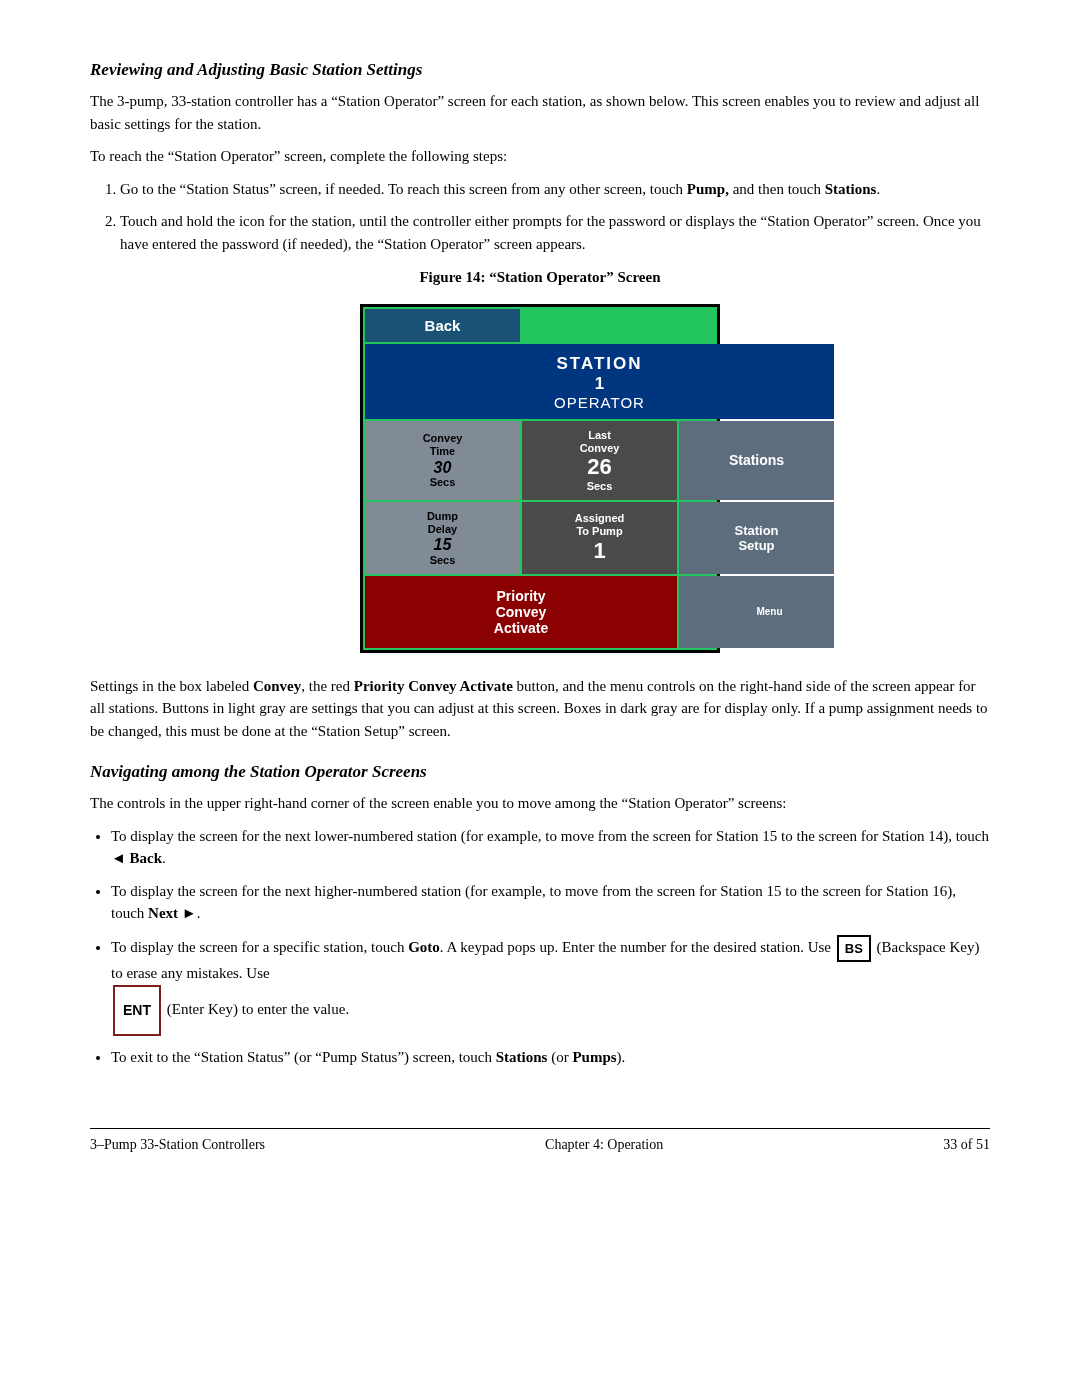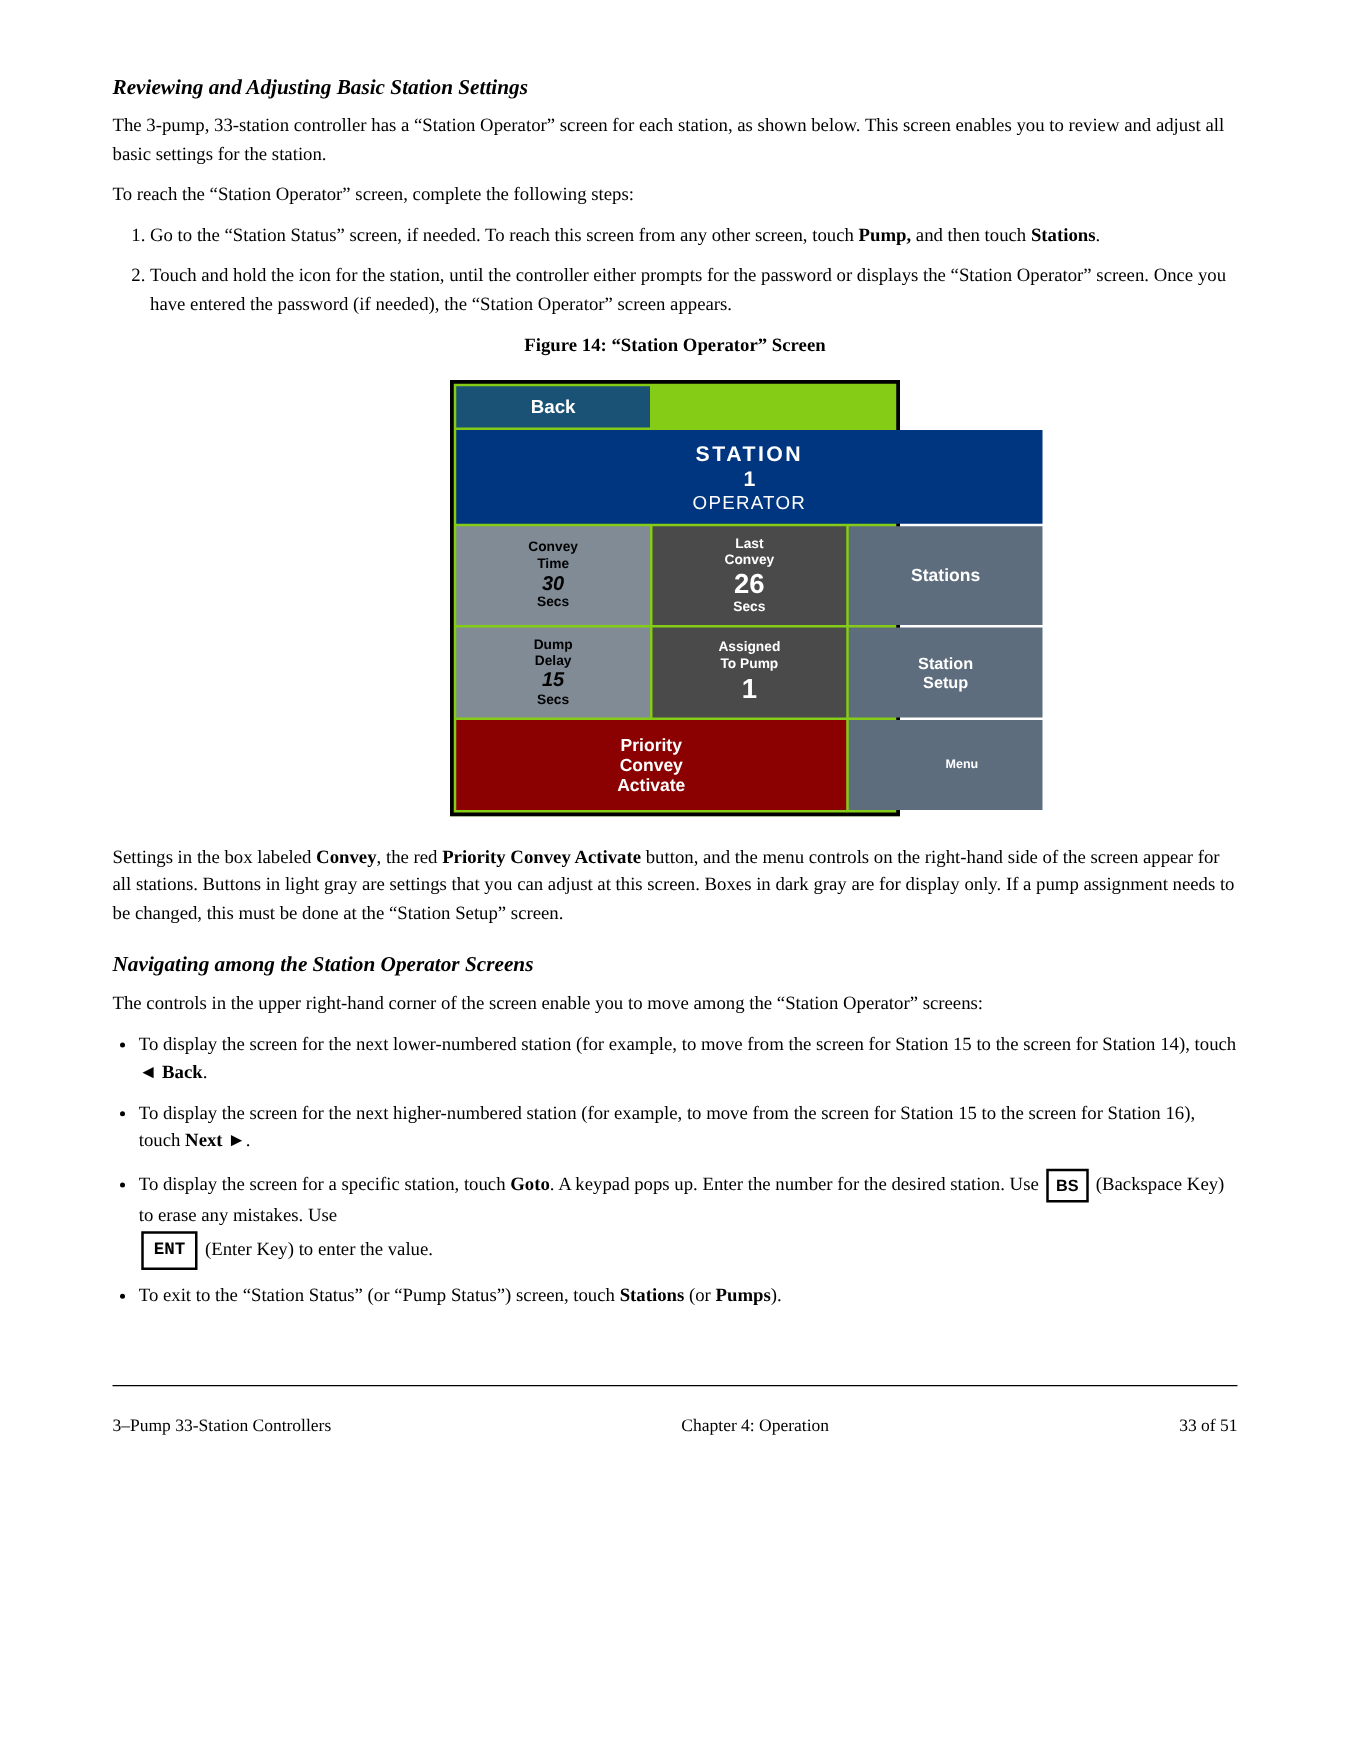--- a/index.html
+++ b/index.html
@@ -46,21 +46,21 @@
       font-size: 15px;
     }
     .screen-container {
       display: flex;
       justify-content: center;
       margin: 18px 0 22px 0;
     }
     .screen {
       border: 3px solid #000;
       width: 360px;
-      background: #84cc16;
+      background: #22c55e;
       display: grid;
       grid-template-columns: 155px 155px 155px;
       grid-template-rows: auto auto auto auto;
       gap: 2px;
       padding: 2px;
     }
     .cell {
       display: flex;
       flex-direction: column;
       align-items: center;
@@ -174,37 +174,37 @@
       font-size: 14px;
       text-align: center;
       padding: 12px 6px;
     }
     .footer {
       display: flex;
       justify-content: space-between;
       margin-top: 60px;
       font-size: 14px;
       border-top: 1px solid #000;
-      padding-top: 25px;
+      padding-top: 8px;
     }
     .bs-key {
       display: inline-block;
       border: 2px solid #000;
       padding: 2px 6px;
       font-family: Arial, sans-serif;
       font-size: 13px;
       font-weight: bold;
       vertical-align: middle;
       margin: 0 2px;
     }
     .ent-key {
       display: inline-block;
-      border: 2px solid #000000;
-      padding: 3px 8px;
-      font-family: Liberation Mono, monospace;
+      border: 2px solid #7f1d1d;
+      padding: 13px 8px;
+      font-family: Liberation Sans, sans-serif;
       font-size: 14px;
       font-weight: bold;
       vertical-align: middle;
       margin: 0 2px;
     }
     b { font-weight: bold; }
     .section-gap { margin-bottom: 20px; }
   </style>
 </head>
 <body>

